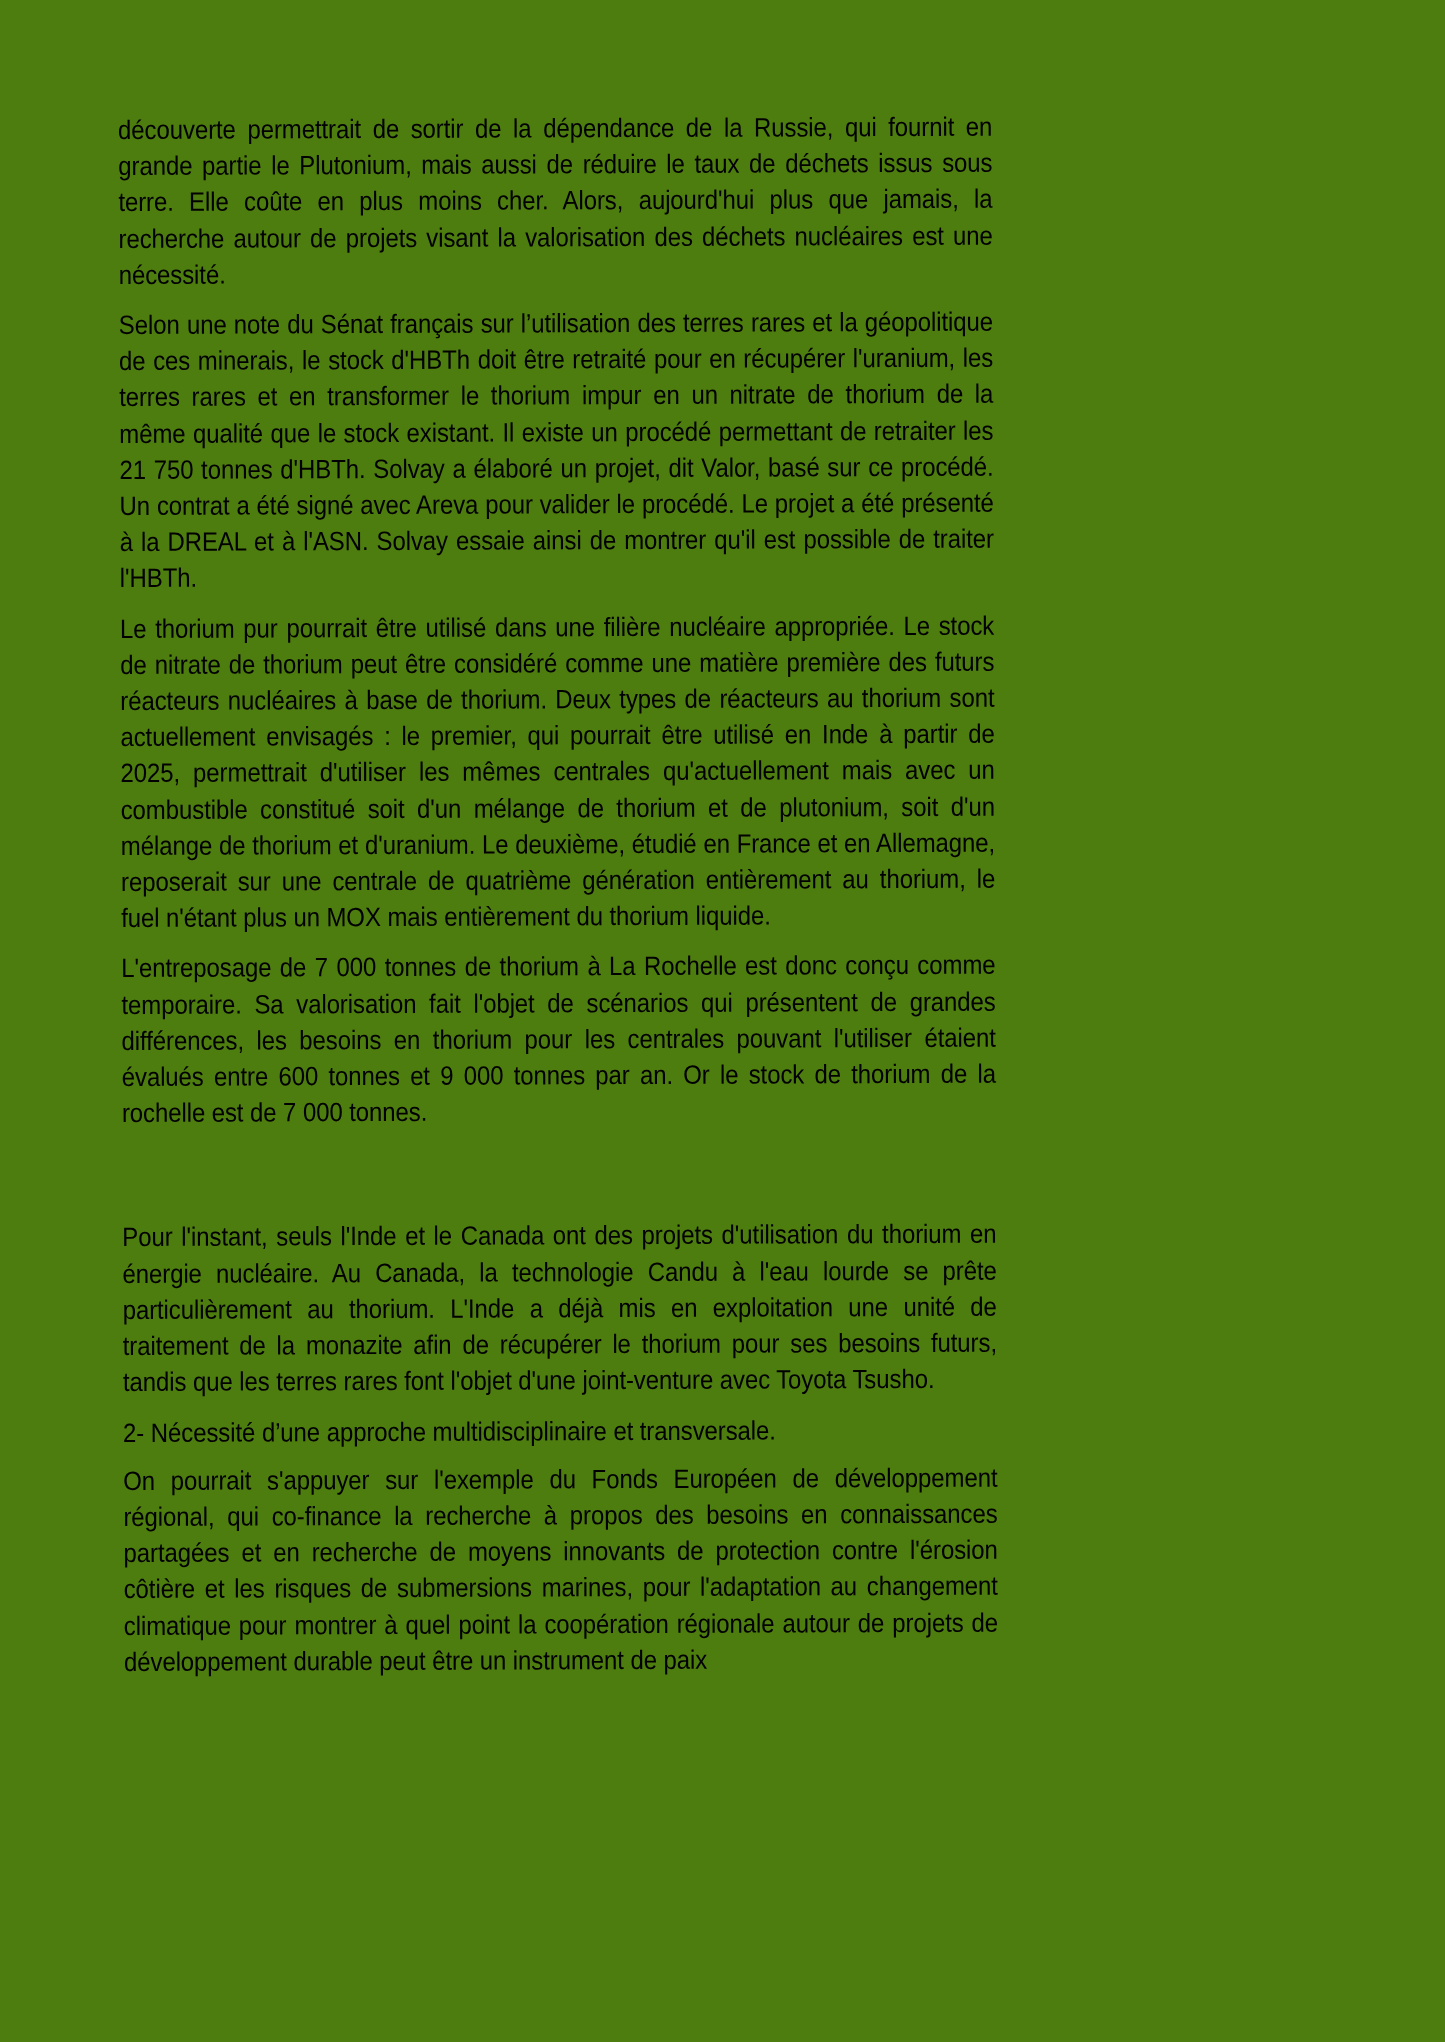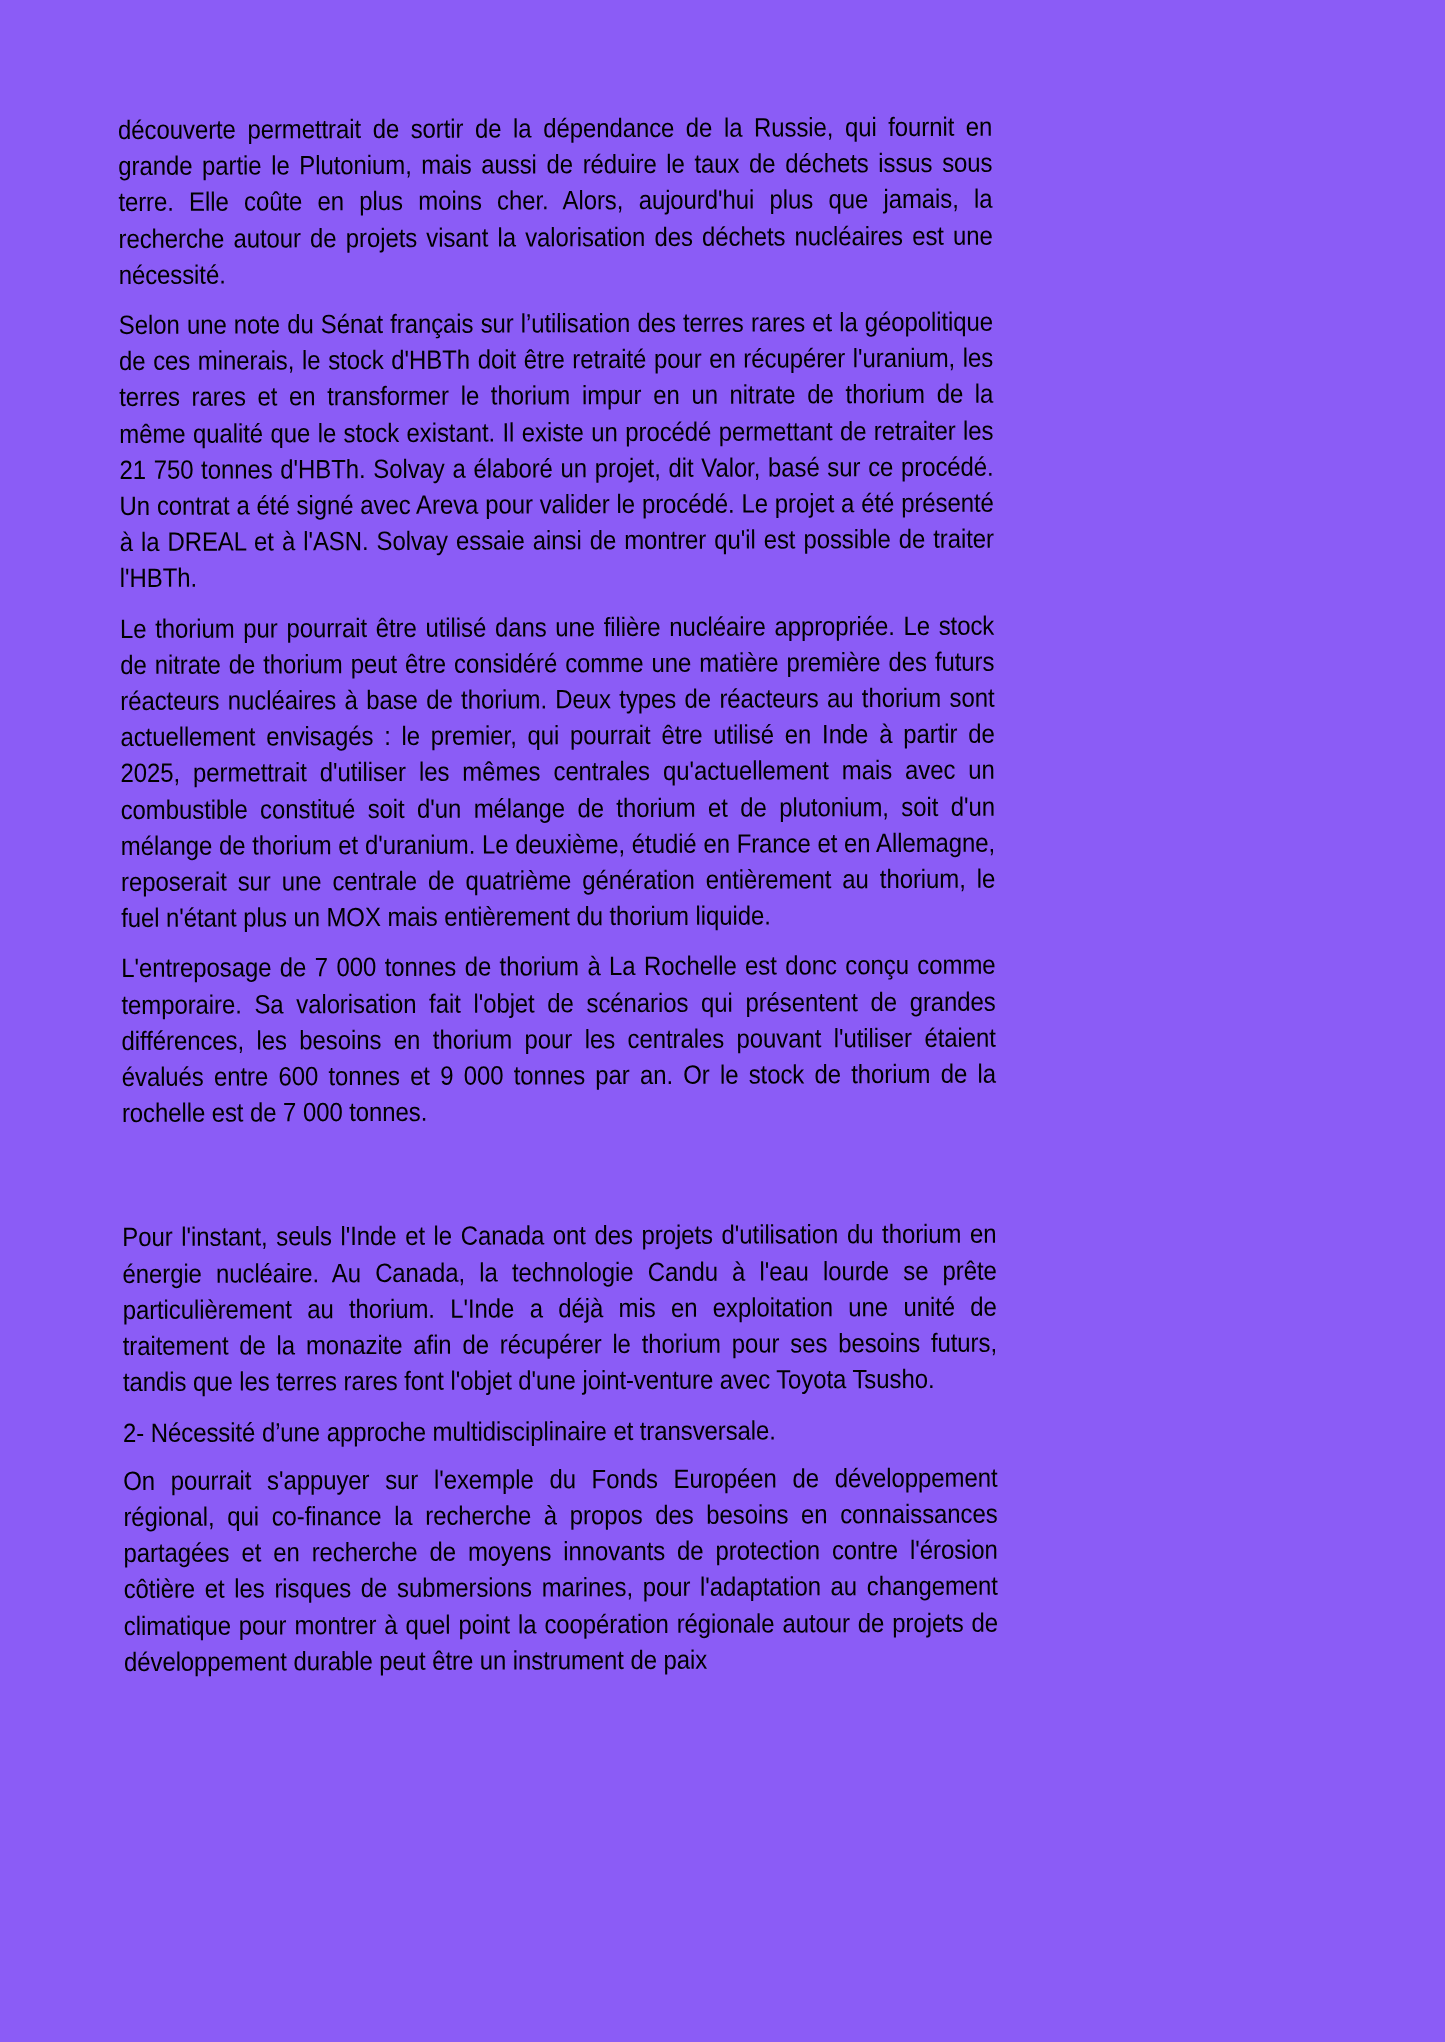--- a/index.html
+++ b/index.html
@@ -13,21 +13,21 @@
     overflow: hidden;
     font-family: "Liberation Sans", "DejaVu Sans", sans-serif;
     color: #000000;
     -webkit-font-smoothing: antialiased;
   }
 
   #page {
     position: relative;
     width: 1445px;
     height: 2042px;
-    background: #8b5cf6;
+    background: #4d7c0f;
   }
 
   
   #content {
     position: absolute;
     left: 118px;
     top: 112px;
     width: 874px;
     transform: rotate(-0.22deg);
     transform-origin: 0 0;

